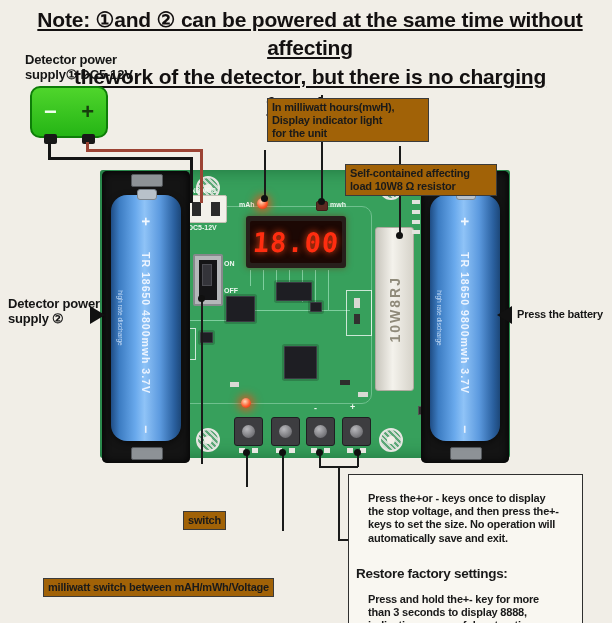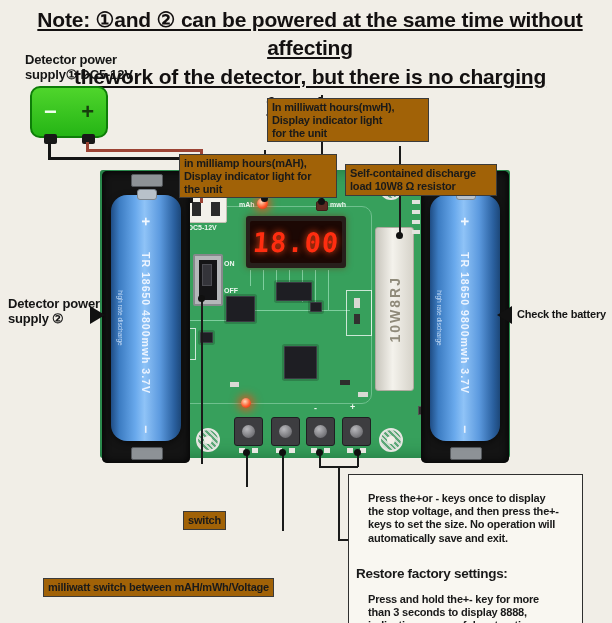--- a/index.html
+++ b/index.html
@@ -210,34 +210,31 @@
   <div class="dot" style="left:316px;top:449px;"></div>
   <div class="line" style="left:357px;top:452px;width:1.5px;height:15px;"></div>
   <div class="dot" style="left:354px;top:449px;"></div>
   <div class="line" style="left:319px;top:466px;width:39px;height:1.5px;"></div>
   <div class="line" style="left:338px;top:466px;width:1.5px;height:74px;"></div>
   <div class="line" style="left:338px;top:539px;width:12px;height:1.5px;"></div>
 
   <div class="box" style="left:267px;top:50px;width:152px;">In milliwatt hours(mwH),
 Display indicator light
 for the unit</div>
-  <div class="box" style="left:179px;top:106px;width:148px;">in milliamp hours(mAH),
-Display indicator light for
-the unit</div>
-  <div class="box" style="left:345px;top:116px;width:142px;">Self-contained discharge
+  <div class="box" style="left:345px;top:116px;width:142px;">Self-contained affecting
 load 10W8 Ω resistor</div>
   <div class="box" style="left:183px;top:463px;">switch</div>
   <div class="box" style="left:43px;top:530px;">milliwatt switch between mAH/mWh/Voltage</div>
 
   <div class="bigbox">
     <p>Press the+or - keys once to display the stop voltage, and then press the+- keys to set the size. No operation will automatically save and exit.</p>
     <div class="gap"></div>
     <h4>Restore factory settings:</h4>
     <p>Press and hold the+- key for more than 3 seconds to display 8888, indicating successful restoration.</p>
   </div>
 
   <div class="lbl" style="left:8px;top:296px;font-size:13px;">Detector power
 supply ②</div>
   <div class="arrow-r" style="left:90px;top:306px;"></div>
   <div class="arrow-l" style="left:497px;top:306px;"></div>
-  <div class="lbl" style="left:517px;top:308px;font-size:11px;">Check the battery</div>
+  <div class="lbl" style="left:517px;top:308px;font-size:11px;">Press the battery</div>
 
 </div>
 
 </body></html>

